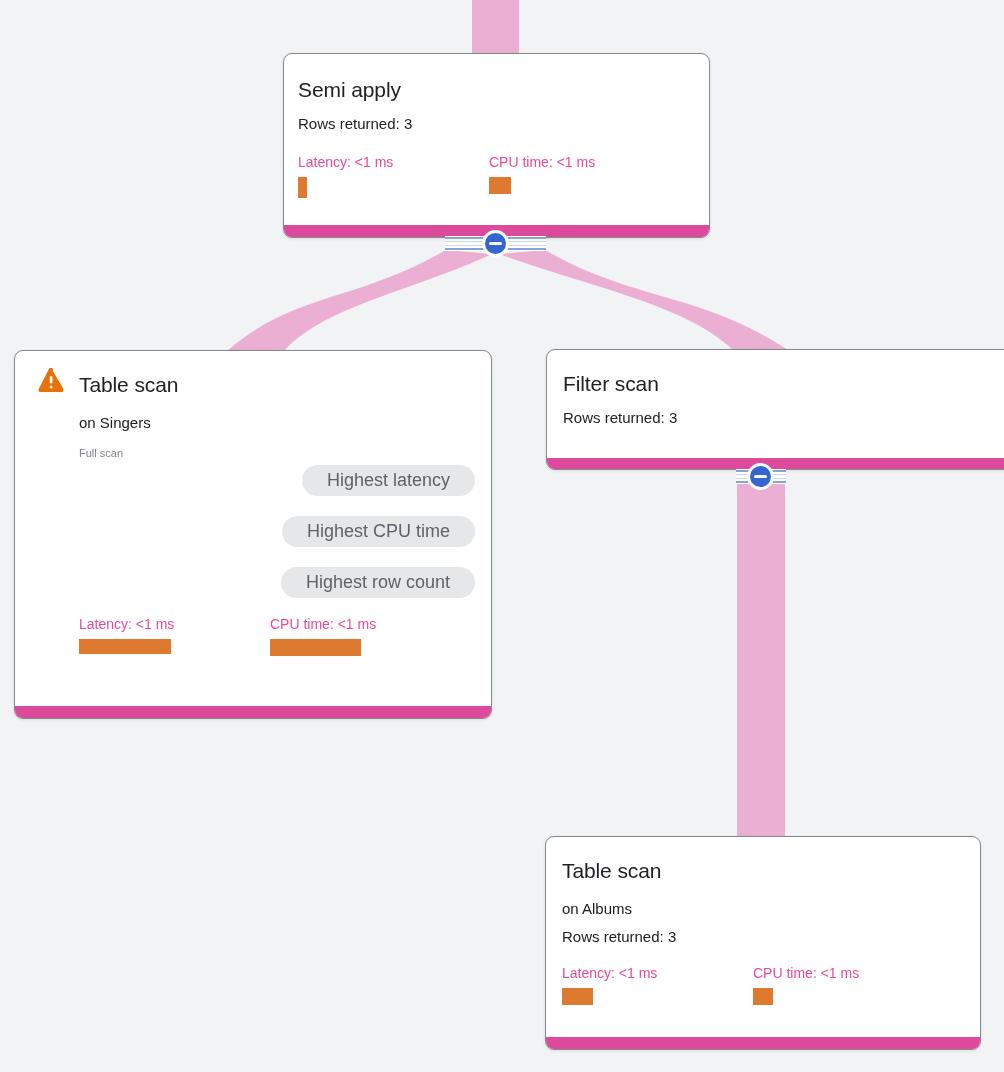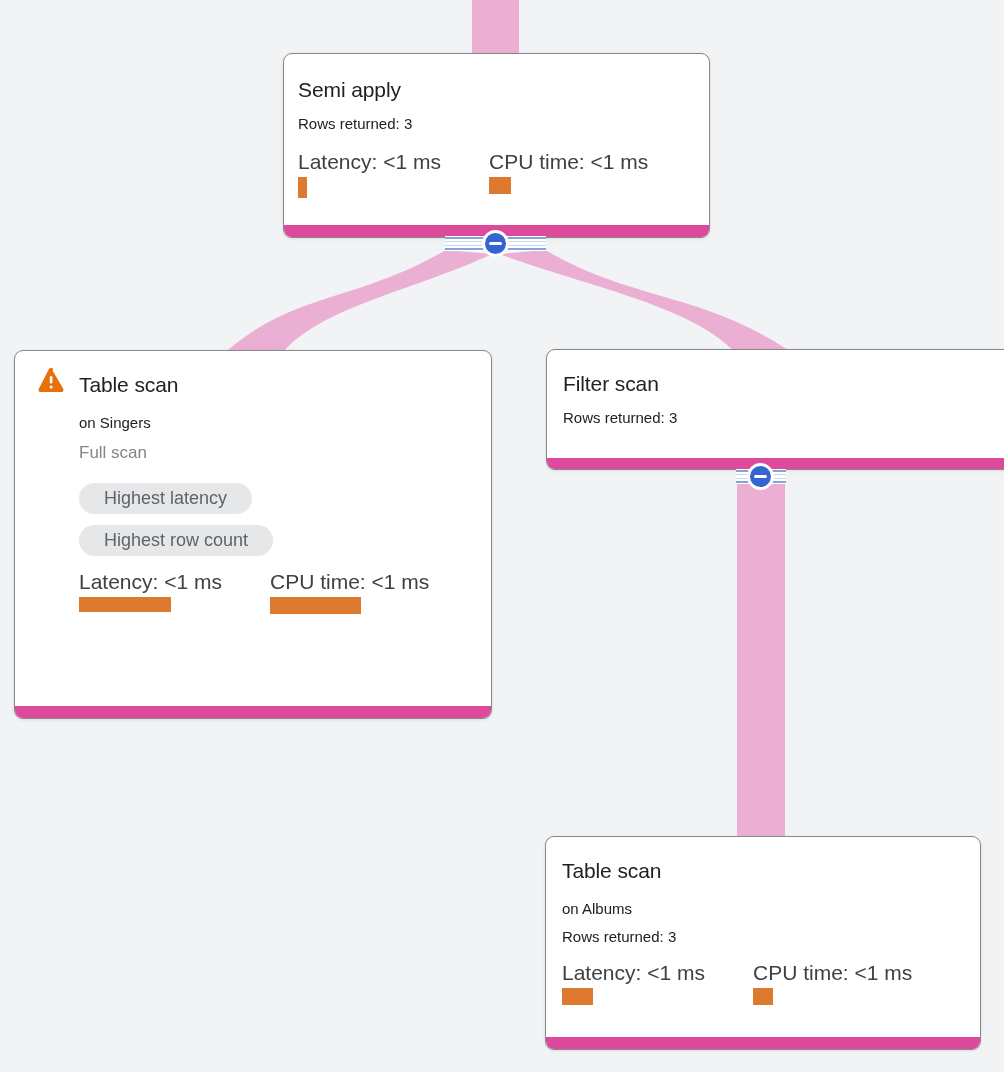--- a/index.html
+++ b/index.html
@@ -24,31 +24,31 @@
   }
   .node-bottom-bar {
     position:absolute; left:0; right:0; bottom:0; height:12px;
     background:#de4a9b;
     border-radius:0 0 8px 8px;
   }
   .node-title {
     font-size:21px; line-height:28px; font-weight:400; letter-spacing:-0.1px; color:#202124;
   }
   .node-sub { font-size:15px; line-height:24px; color:#202124; }
-  .node-muted { font-size:17px; line-height:24px; color:#80868b; }
-  .chips { display:flex; flex-direction:column; align-items:flex-start; gap:11px; margin-top:18px; }
+  .node-muted { font-size:11px; line-height:24px; color:#80868b; }
+  .chips { display:flex; flex-direction:column; align-items:flex-end; gap:20px; margin-top:0; }
   .chip {
     background:#e6e7e9; color:#5f6368;
     font-size:18px; line-height:23px;
     padding:4px 25px; border-radius:16px;
     white-space:nowrap;
   }
   .metrics-row { display:flex; margin-top:14px; }
   .metric-col-1 { width:191px; }
-  .metric-label { font-size:21px; line-height:24px; color:#404040; }
+  .metric-label { font-size:14px; line-height:24px; color:#ec4899; }
   .metric-bar { background:#dd7a30; margin-top:3px; }
   
   #card-semi-apply { left:283px; top:53px; width:427px; height:185px; }
   #card-semi-apply .content { padding:22px 16px 0 14px; }
   
   #card-table-scan-singers { left:14px; top:350px; width:478px; height:369px; }
   #card-table-scan-singers .content { padding:20px 16px 0 64px; }
   .warning-wrap { position:absolute; left:23px; top:17px; width:26px; height:24px; }
   
   #card-filter-scan { left:546px; top:349px; width:524px; height:121px; }
@@ -127,20 +127,21 @@
       <rect x="11.8" y="8" width="2.6" height="7.5" rx="1.2" fill="#ffffff"></rect>
       <circle cx="13.1" cy="19" r="1.5" fill="#ffffff"></circle>
     </svg>
   </div>
   <div class="content">
     <div class="node-title">Table scan</div>
     <div class="node-sub subtitle-line">on Singers</div>
     <div class="node-muted mutedline">Full scan</div>
     <div class="chips">
       <div class="chip">Highest latency</div>
+      <div class="chip">Highest CPU time</div>
       <div class="chip">Highest row count</div>
     </div>
     <div class="metrics-row">
       <div class="metric-col-1">
         <div class="metric-label">Latency: &lt;1 ms</div>
         <div class="metric-bar" style="width: 92px; height: 15px;"></div>
       </div>
       <div class="metric-col-2">
         <div class="metric-label">CPU time: &lt;1 ms</div>
         <div class="metric-bar" style="width: 91px; height: 17px;"></div>

